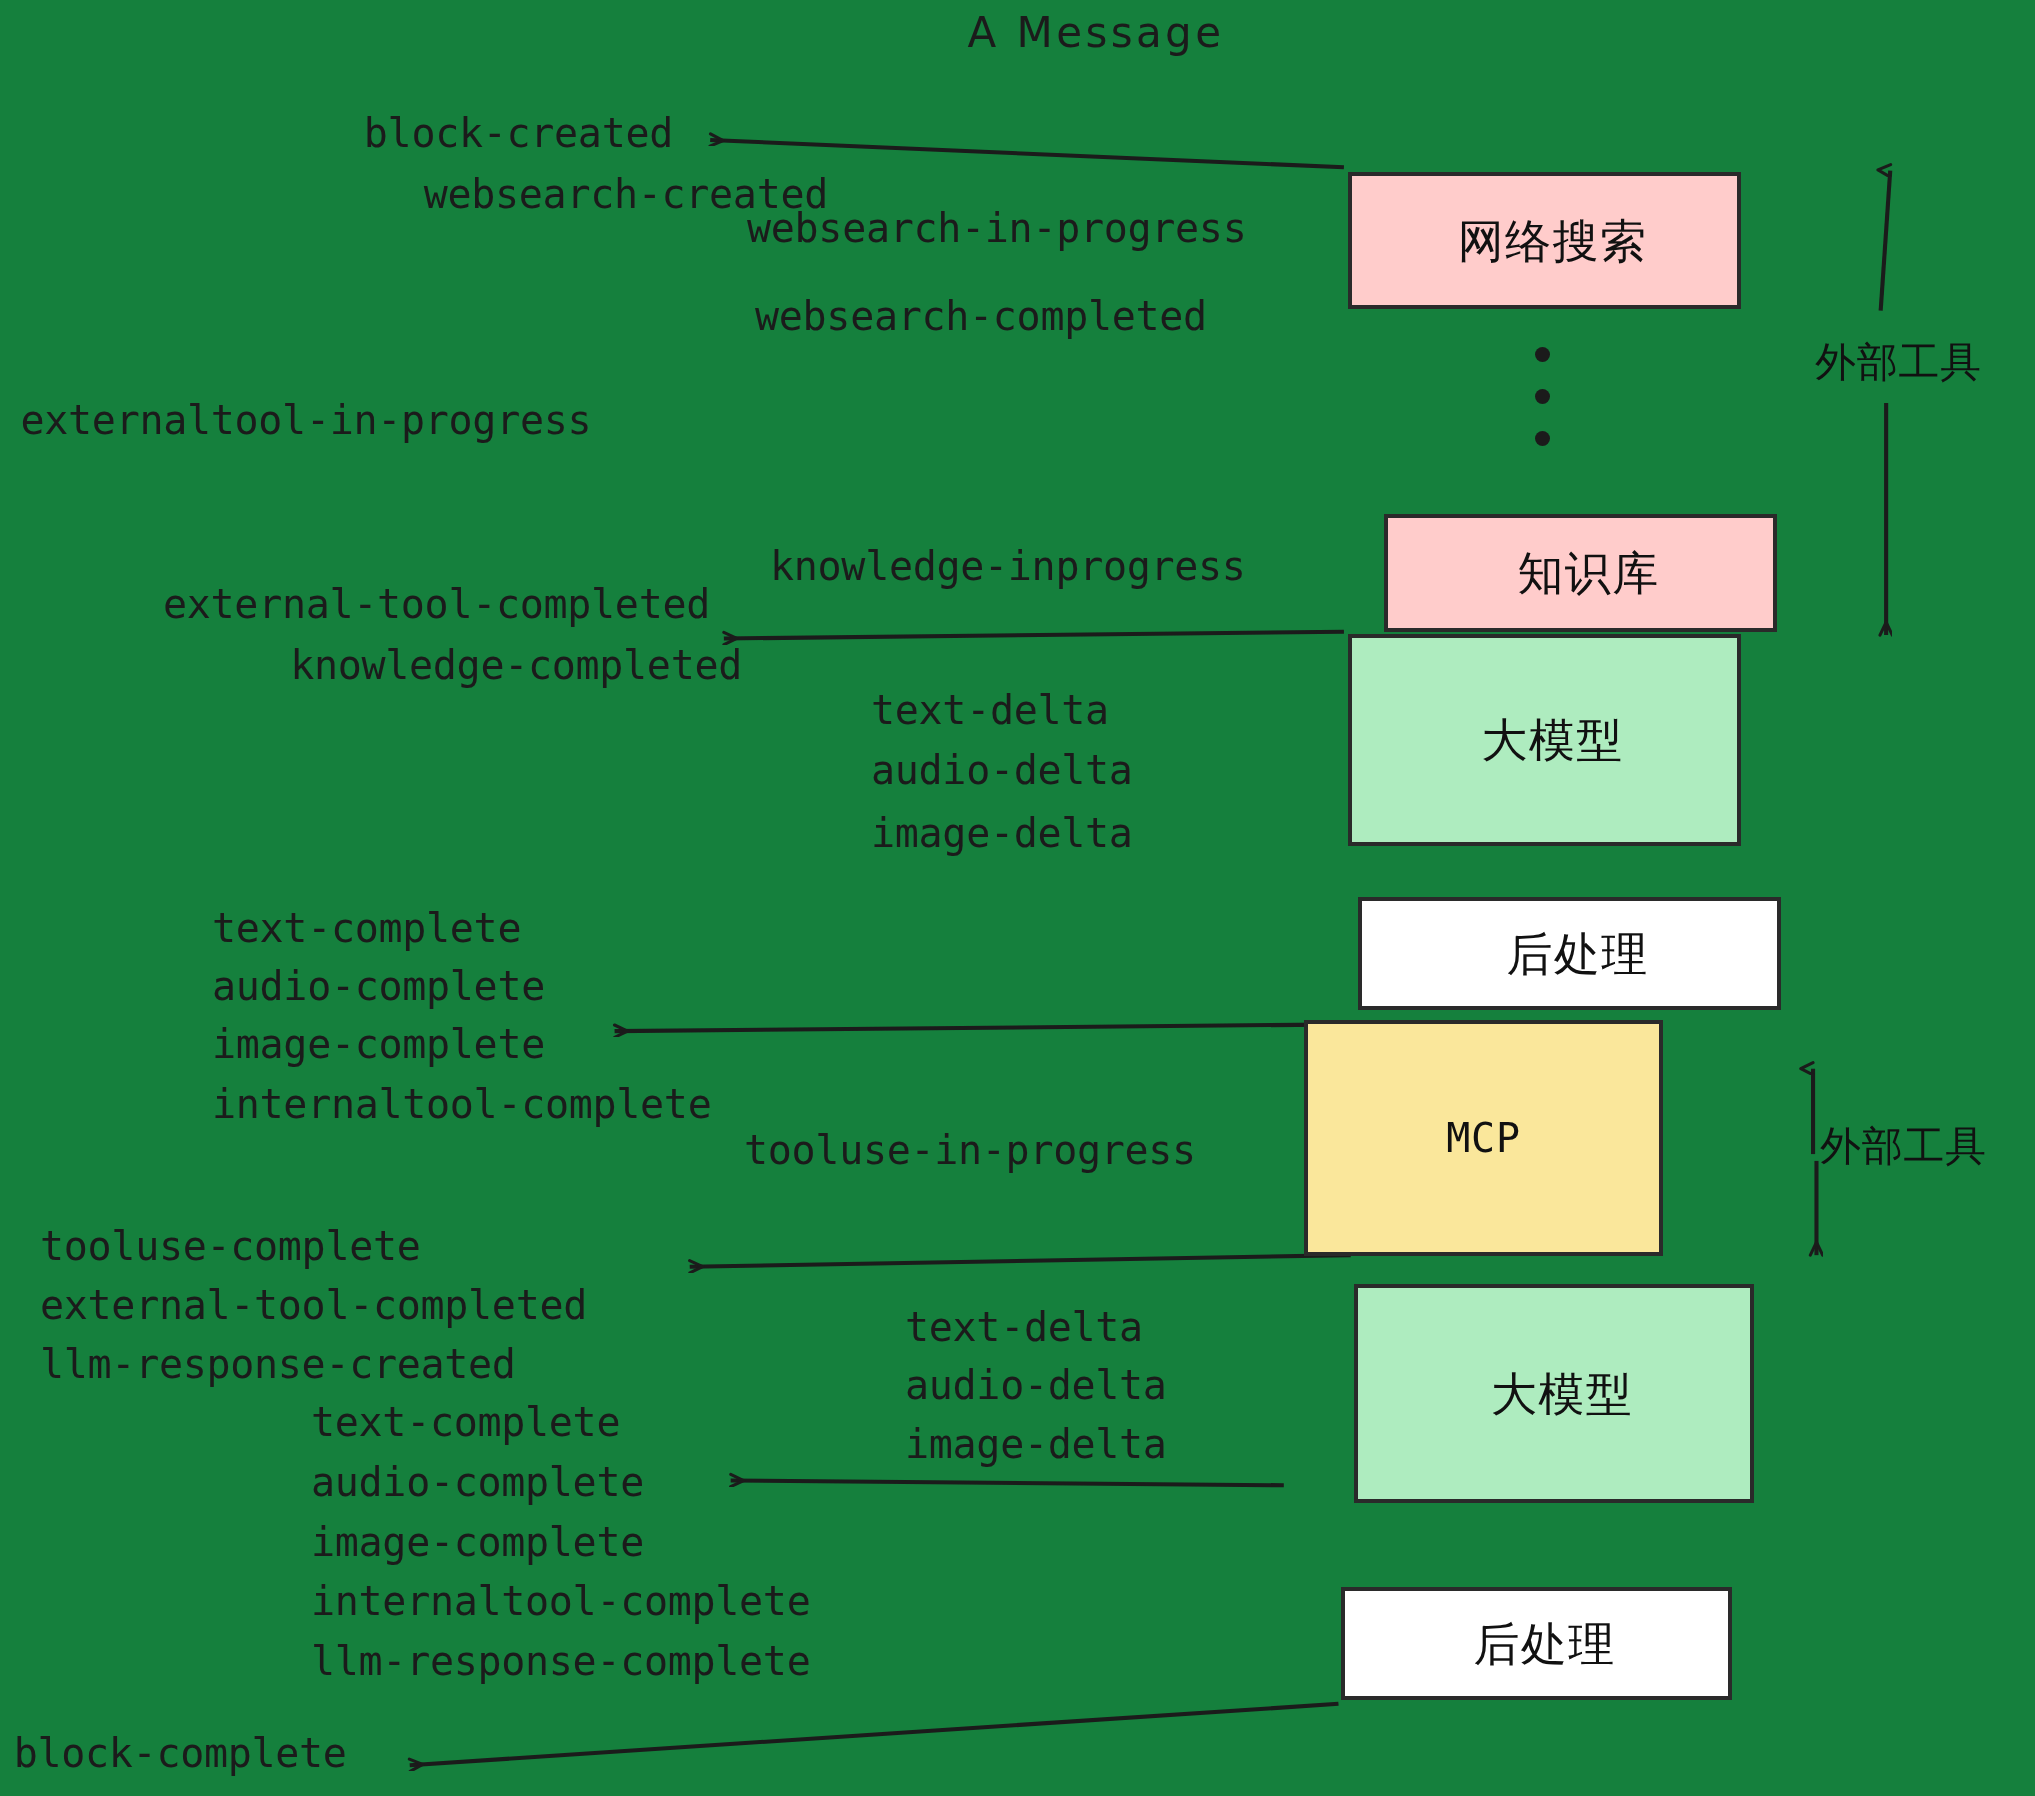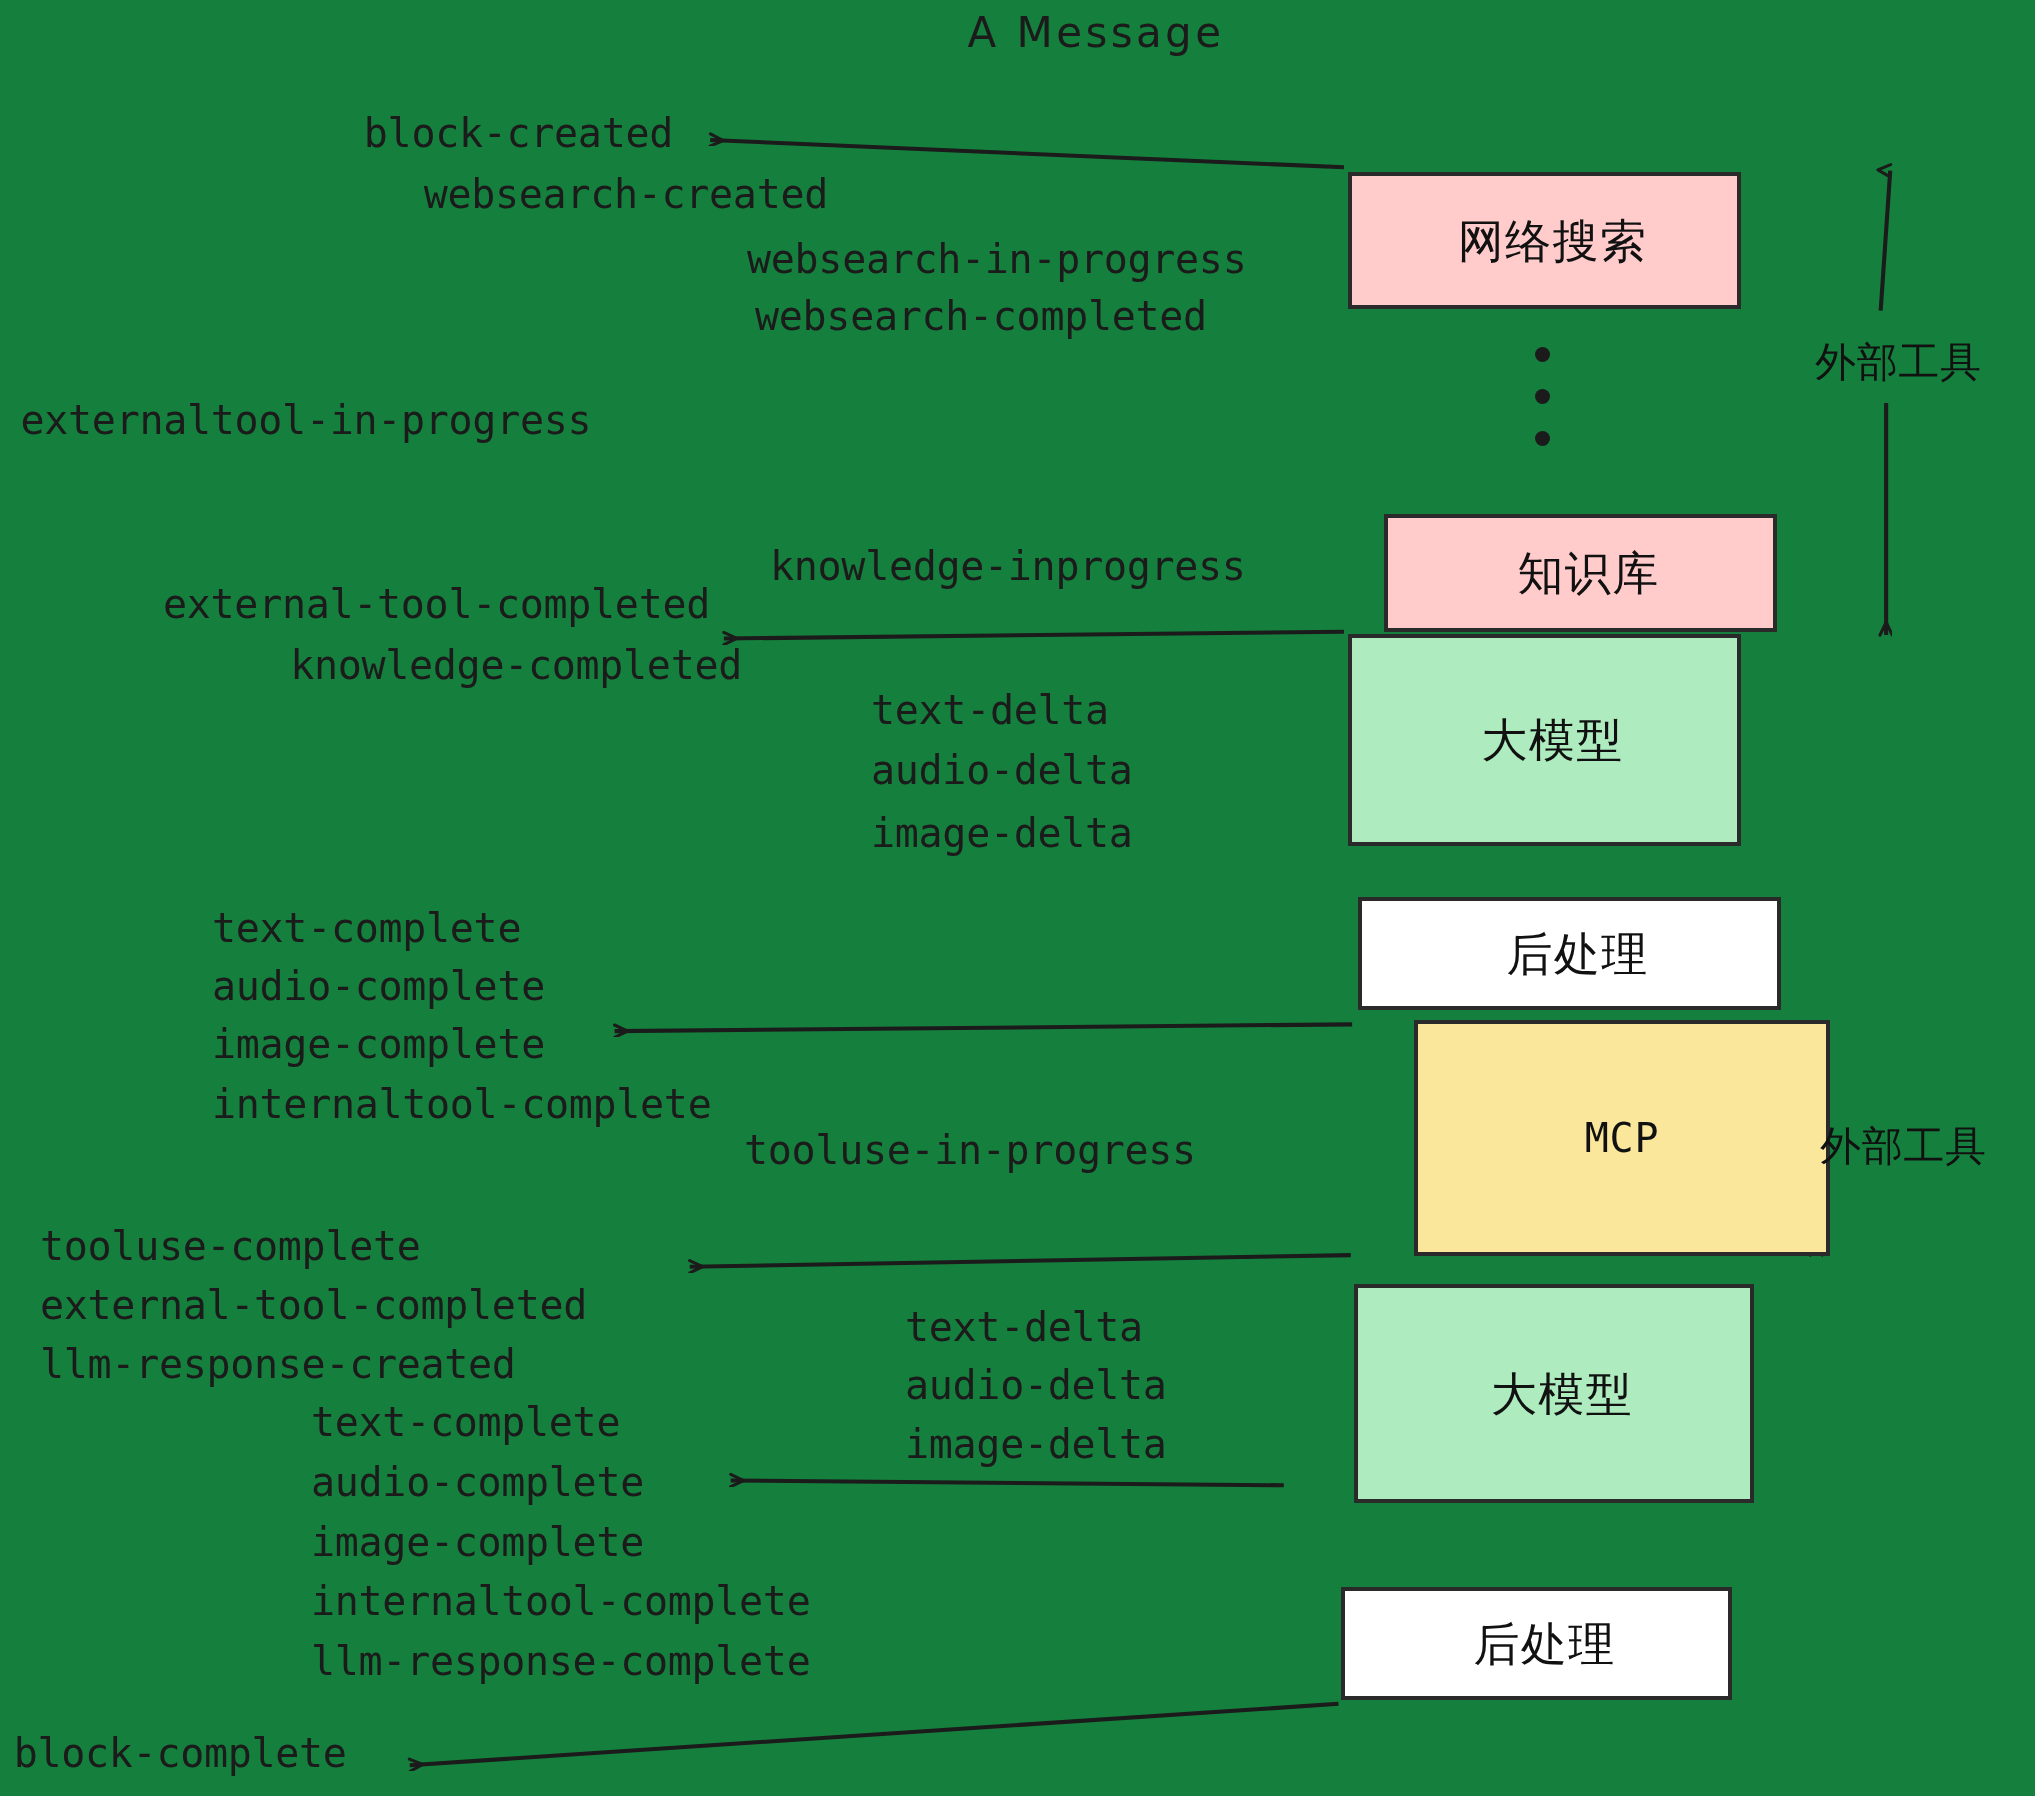--- a/index.html
+++ b/index.html
@@ -124,21 +124,21 @@
       </div>
       <div class="node cn" style="left: 1348px; top: 514px; width: 393px; height: 118px; background: rgb(255, 204, 203); border-color: rgb(42, 42, 42); margin-left: 36px;">
         <span>知识库</span>
       </div>
       <div class="node cn" style="left: 1348px; top: 634px; width: 393px; height: 212px; background: rgb(174, 236, 191); border-color: rgb(42, 42, 42);">
         <span>大模型</span>
       </div>
       <div class="node cn" style="left: 1358px; top: 897px; width: 423px; height: 113px; background: rgb(255, 255, 255); border-color: rgb(42, 42, 42);">
         <span>后处理</span>
       </div>
-      <div class="node lat" style="left: 1414px; top: 1020px; width: 416px; height: 236px; background: rgb(250, 231, 155); border-color: rgb(42, 42, 42);">
+      <div class="node lat" style="left: 1304px; top: 1020px; width: 359px; height: 236px; background: rgb(250, 231, 155); border-color: rgb(42, 42, 42);">
         <span>MCP</span>
       </div>
       <div class="node cn" style="left: 1354px; top: 1284px; width: 400px; height: 219px; background: rgb(174, 236, 191); border-color: rgb(42, 42, 42);">
         <span>大模型</span>
       </div>
       <div class="node cn" style="left: 1341px; top: 1587px; width: 391px; height: 113px; background: rgb(255, 255, 255); border-color: rgb(42, 42, 42);">
         <span>后处理</span>
       </div>
     </div>
 
@@ -154,21 +154,21 @@
       <div class="ev" style="left: 212px; top: 1084px;">internaltool-complete</div>
       <div class="ev" style="left: 40px; top: 1226px;">tooluse-complete</div>
       <div class="ev" style="left: 40px; top: 1285px;">external-tool-completed</div>
       <div class="ev" style="left: 40px; top: 1344px;">llm-response-created</div>
       <div class="ev" style="left: 311px; top: 1402px;">text-complete</div>
       <div class="ev" style="left: 311px; top: 1462px;">audio-complete</div>
       <div class="ev" style="left: 311px; top: 1522px;">image-complete</div>
       <div class="ev" style="left: 311px; top: 1581px;">internaltool-complete</div>
       <div class="ev" style="left: 311px; top: 1641px;">llm-response-complete</div>
       <div class="ev" style="left: 13.7px; top: 1733px;">block-complete</div>
-      <div class="ev" style="left: 747px; top: 208px; margin-top: 31px;">websearch-in-progress</div>
+      <div class="ev" style="left: 747px; top: 208px;">websearch-in-progress</div>
       <div class="ev" style="left: 755px; top: 296px;">websearch-completed</div>
       <div class="ev" style="left: 770px; top: 546px;">knowledge-inprogress</div>
       <div class="ev" style="left: 871px; top: 690px;">text-delta</div>
       <div class="ev" style="left: 871px; top: 750px;">audio-delta</div>
       <div class="ev" style="left: 871px; top: 813px;">image-delta</div>
       <div class="ev" style="left: 744px; top: 1130px;">tooluse-in-progress</div>
       <div class="ev" style="left: 905px; top: 1307px;">text-delta</div>
       <div class="ev" style="left: 905px; top: 1365px;">audio-delta</div>
       <div class="ev" style="left: 905px; top: 1424px;">image-delta</div>
     </div>

